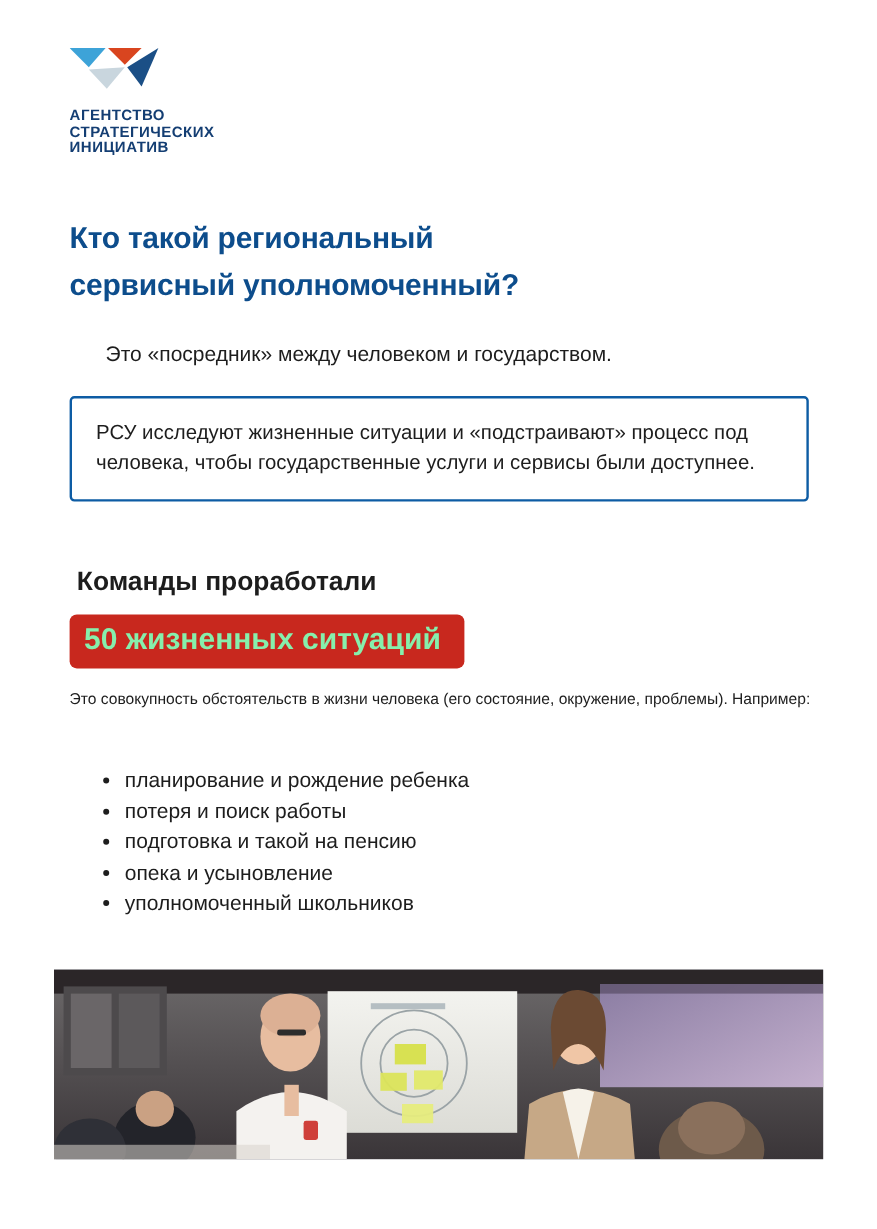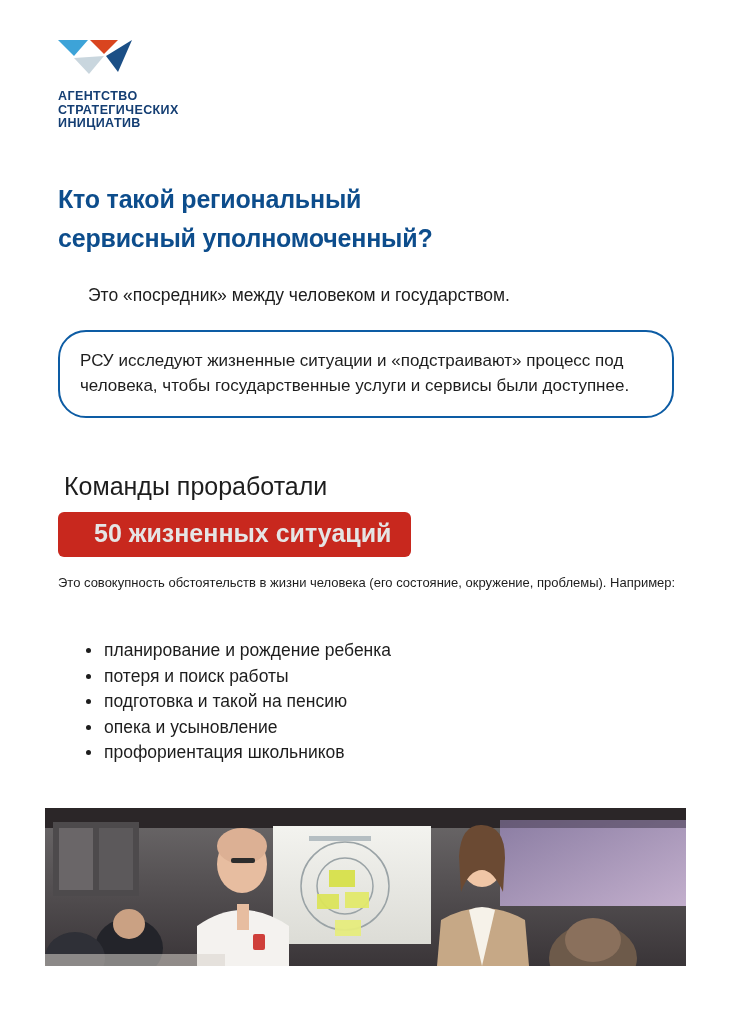--- a/index.html
+++ b/index.html
@@ -75,46 +75,46 @@
   }
 
   
   .callout {
     position: absolute;
     left: 58px;
     top: 330px;
     width: 616px;
     padding: 16px 20px 18px 20px;
     border: 2px solid #0d5ca4;
-    border-radius: 28px;
+    border-radius: 4px;
     font-size: 17px;
     line-height: 25px;
     color: #1d1d1d;
   }
   .callout p { margin: 0; }
 
   
   .teams-label {
     position: absolute;
     left: 64px;
     top: 472px;
-    font-size: 25px;
-    font-weight: normal;
+    font-size: 22px;
+    font-weight: bold;
     color: #1d1d1d;
   }
 
   .badge {
     position: absolute;
     left: 58px;
     top: 512px;
     background: #c8281e;
-    color: #e5e5e5;
+    color: #86efac;
     font-size: 25px;
     font-weight: bold;
-    padding: 7px 20px 9px 36px;
+    padding: 7px 20px 9px 12px;
     border-radius: 6px;
     display: inline-block;
     white-space: nowrap;
   }
 
   
   .definition {
     position: absolute;
     left: 58px;
     top: 571px;
@@ -198,21 +198,21 @@
   <div class="teams-label">Команды проработали</div>
   <div class="badge">50 жизненных ситуаций</div>
 
   <div class="definition">Это совокупность обстоятельств в жизни человека (его состояние, окружение, проблемы). Например:</div>
 
   <ul class="bullets">
     <li>планирование и рождение ребенка</li>
     <li>потеря и поиск работы</li>
     <li>подготовка и такой на пенсию</li>
     <li>опека и усыновление</li>
-    <li>профориентация школьников</li>
+    <li>уполномоченный школьников</li>
   </ul>
 
   <div class="photo">
     <svg width="641" height="158" viewBox="0 0 641 158" xmlns="http://www.w3.org/2000/svg">
       <defs>
         <linearGradient id="wall" x1="0" y1="0" x2="0" y2="1">
           <stop offset="0%" stop-color="#6d6a6b"></stop>
           <stop offset="100%" stop-color="#3a3538"></stop>
         </linearGradient>
         <linearGradient id="screen" x1="0" y1="0" x2="1" y2="1">

